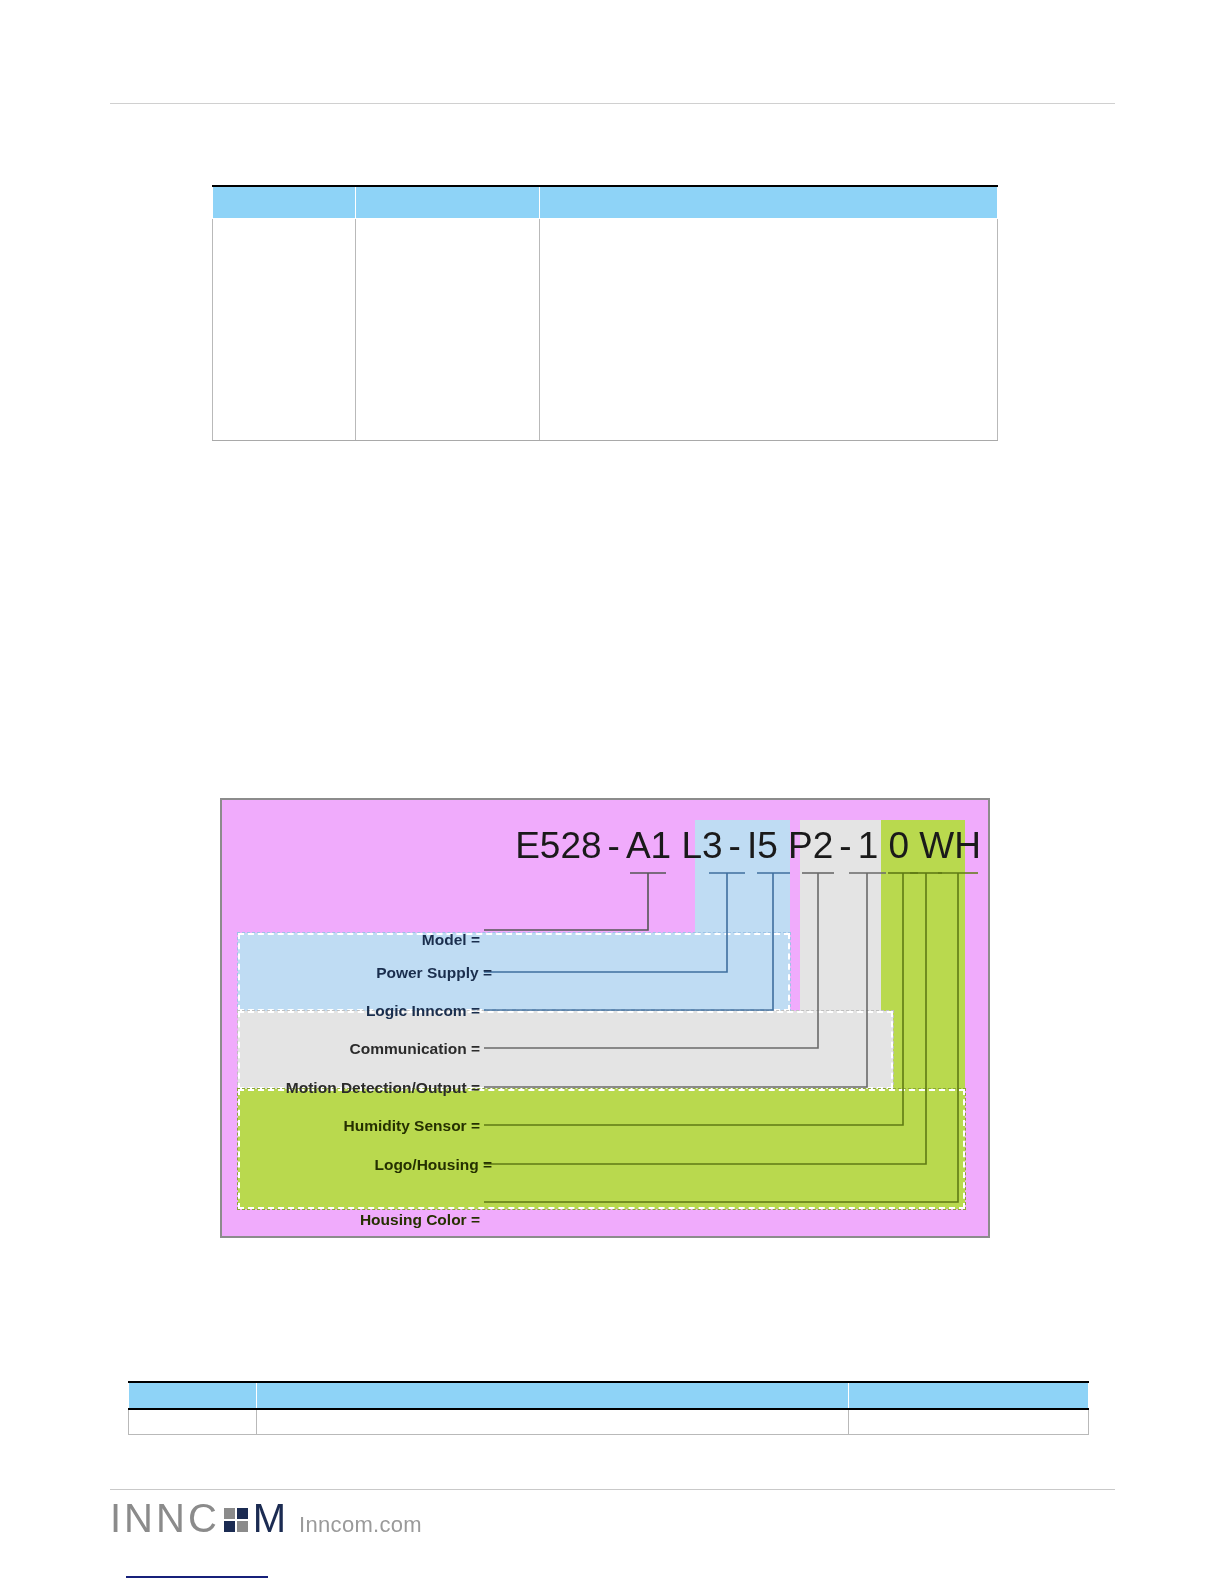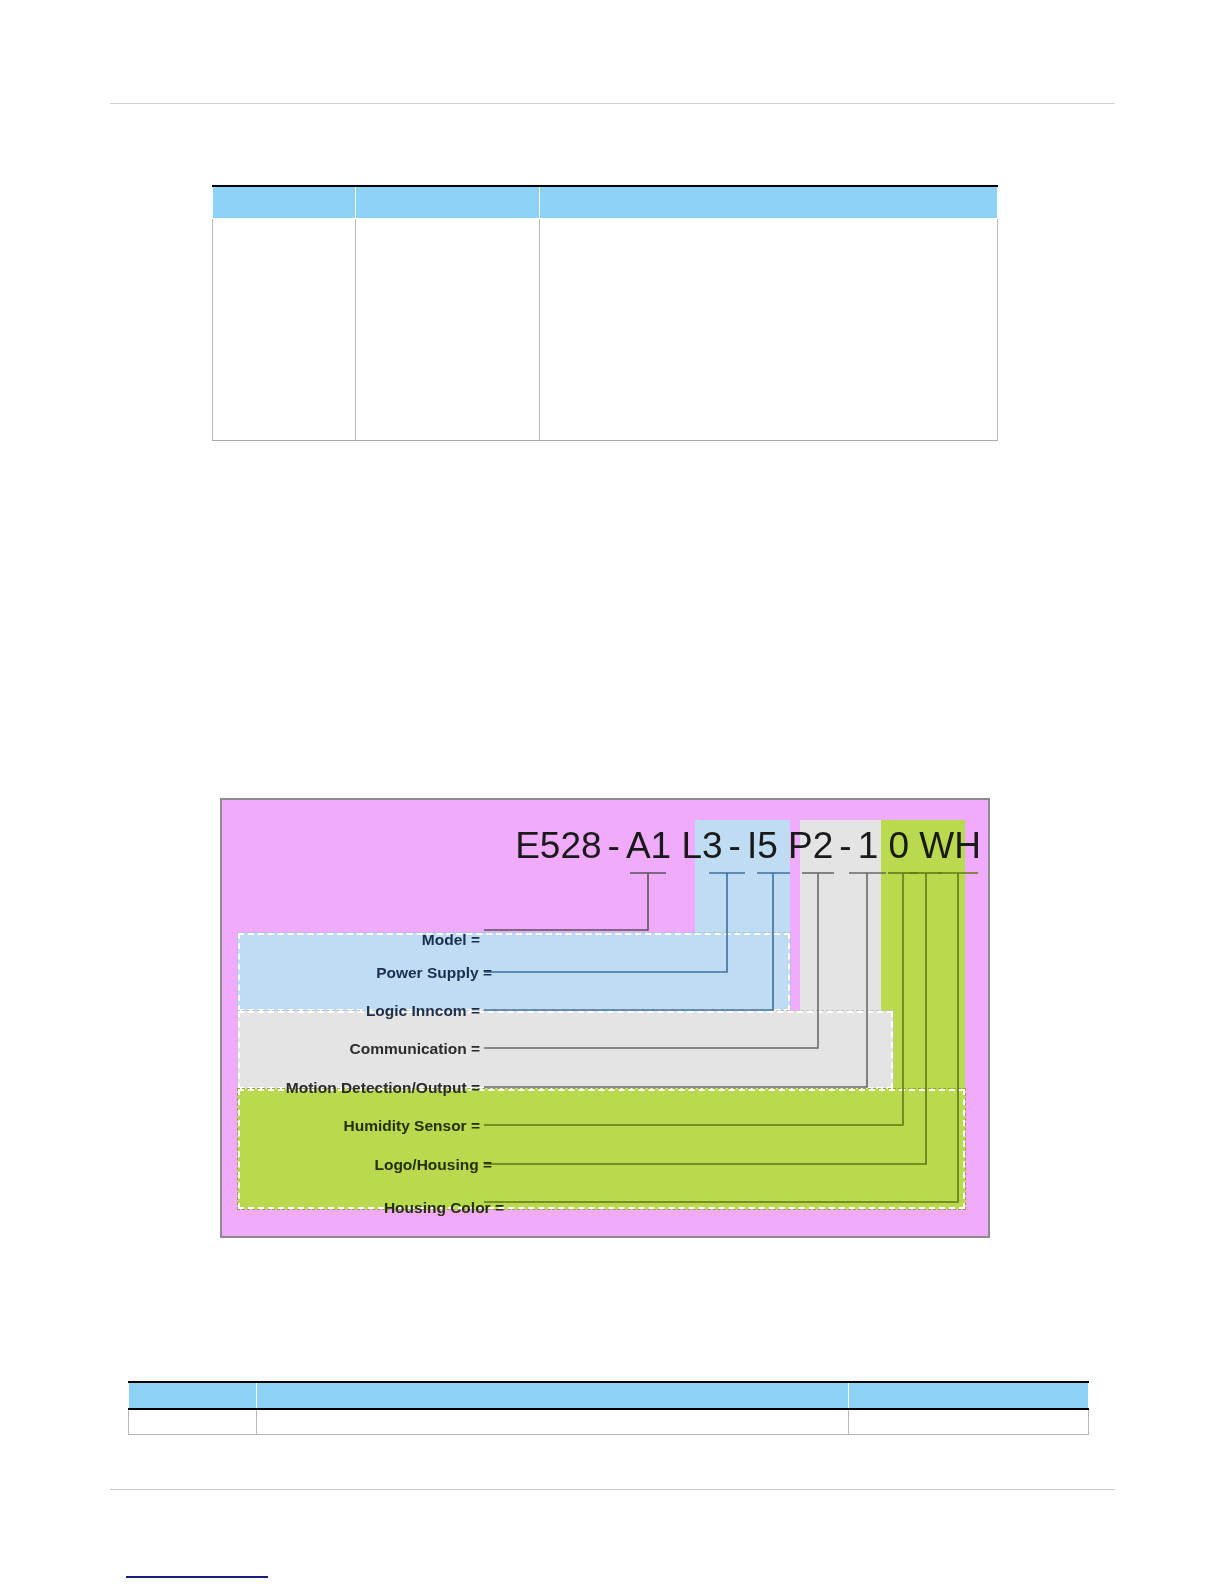--- a/index.html
+++ b/index.html
@@ -359,21 +359,21 @@
         </g>
       </svg>
 
       <div class="label navy" style="left:0;   top:123px; width:258px;margin-top:9px;">Model =</div>
       <div class="label navy" style="left:12px;   top:165px; width:258px;">Power Supply =</div>
       <div class="label navy" style="left:0;   top:203px; width:258px;">Logic Inncom =</div>
       <div class="label dark" style="left:0;   top:241px; width:258px;padding-left:24px;">Communication =</div>
       <div class="label dark" style="left:0;   top:280px; width:258px;text-align:right;">Motion Detection/Output =</div>
       <div class="label olive" style="left:0;   top:318px; width:258px;">Humidity Sensor =</div>
       <div class="label olive" style="left:12px;   top:357px; width:258px;">Logo/Housing =</div>
-      <div class="label olive" style="left:0;   top:400px; width:258px;margin-left:24px;">Housing Color =</div>
+      <div class="label olive" style="left:0;   top:412px; width:258px;">Housing Color =</div>
 
     </div>
   </div>
 
   <table class="table-bottom">
     <colgroup>
         <col class="b1">
         <col class="b2">
         <col class="b3">
       </colgroup>
@@ -388,16 +388,29 @@
       <tr>
         <td></td>
         <td></td>
         <td></td>
       </tr>
     </tbody>
   </table>
 
   <div class="footer-rule"></div>
 
+  <div class="footer">
+    <div class="logo-word">
+      <span class="logo-inn">INNC</span>
+      <span class="logo-grid">
+        <i class="g"></i>
+          <i class="n"></i>
+          <i class="n"></i>
+          <i class="g"></i>
+      </span>
+      <span class="logo-m">M</span>
+    </div>
+    <div class="footer-url">Inncom.com</div>
+  </div>
 
   <div class="bottom-line"></div>
 
 </div>
 
 </body></html>

